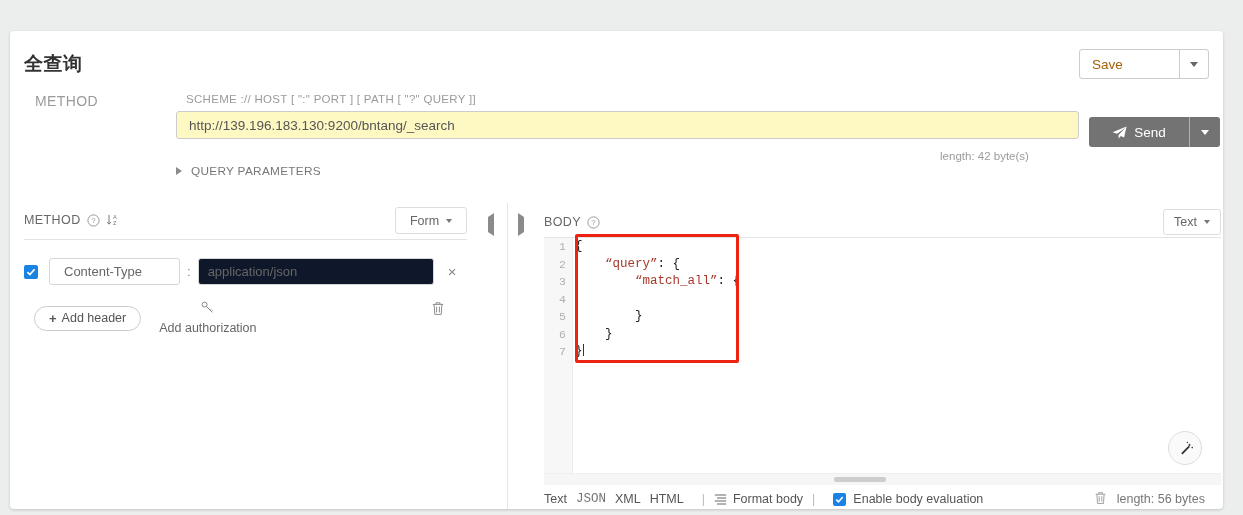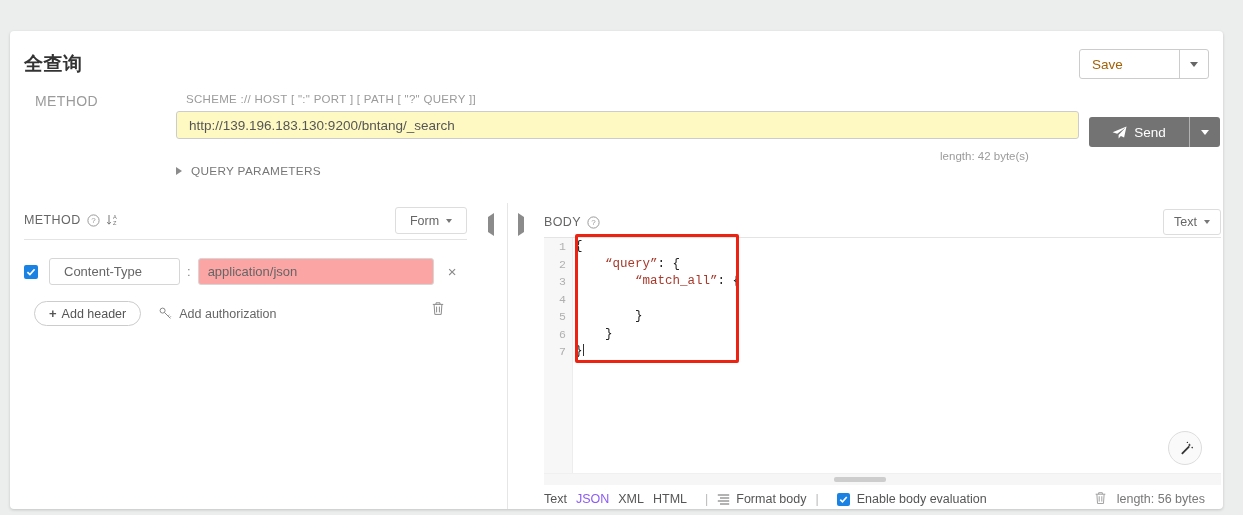--- a/index.html
+++ b/index.html
@@ -127,33 +127,33 @@
   .chk.sm{width:13px;height:13px;}
   .in-key{
     margin-left:11px;width:131px;height:27px;border:1px solid #d6d6d6;border-radius:3px;
     box-sizing:border-box;display:flex;align-items:center;padding-left:14px;
     font-size:13px;color:#666;background:#fff;
   }
   .colon{margin:0 7px;color:#888;font-size:13px;}
   .in-val{
     width:236px;height:27px;border:1px solid #d6d6d6;border-radius:3px;
     box-sizing:border-box;display:flex;align-items:center;padding-left:9px;
-    font-size:13px;color:#666;background:#fca5a5;
+    font-size:13px;color:#666;background:#0f172a;
   }
   .x-btn{margin-left:14px;font-size:15px;color:#888;line-height:1;}
   .row2{
     position:absolute;left:24px;top:100px;display:flex;align-items:center;
   }
   .add-hdr{
     height:25px;padding:0 14px;border:1px solid #ccc;border-radius:13px;background:#fff;
     display:flex;align-items:center;gap:5px;font-size:12.5px;color:#555;box-sizing:border-box;
   }
   .plus{font-weight:bold;font-size:13px;}
   .add-auth{
-    margin-left:18px;display:flex;align-items:center;gap:7px;font-size:12.5px;color:#666;
+    margin-left:18px;display:flex;align-items:center;gap:7px;font-size:12.5px;color:#666;flex-direction:column;
   }
   .trash-left{position:absolute;left:421px;top:100px;}
   
   .collapse-l{position:absolute;left:478px;top:186px;}
   .collapse-r{position:absolute;left:508px;top:186px;}
   .vdiv{
     position:absolute;left:497px;top:172px;width:1px;height:306px;background:#e6e6e6;
   }
   
   .pane-right{
@@ -209,21 +209,21 @@
   }
   .wand{
     position:absolute;left:1158px;top:400px;width:32px;height:32px;border-radius:50%;
     background:#fafafa;border:1px solid #ddd;display:flex;align-items:center;justify-content:center;
   }
   .footer{
     position:absolute;left:36px;top:288px;width:677px;height:20px;
     display:flex;align-items:center;font-size:12.5px;color:#555;
   }
   .fmt{margin-right:9px;}
-  .fmt.active{color:#8b5cf6;}
+  .fmt.active{color:#737373;font-family:Liberation Mono, monospace;}
   .sep{color:#bbb;margin:0 9px;}
   .fb{display:flex;align-items:center;gap:6px;}
   .ebe{display:flex;align-items:center;gap:7px;margin-left:9px;}
   .foot-right{
     position:absolute;right:18px;top:288px;height:20px;display:flex;align-items:center;gap:10px;
     font-size:12.5px;color:#777;
   }
 </style>
 </head>
 <body>

